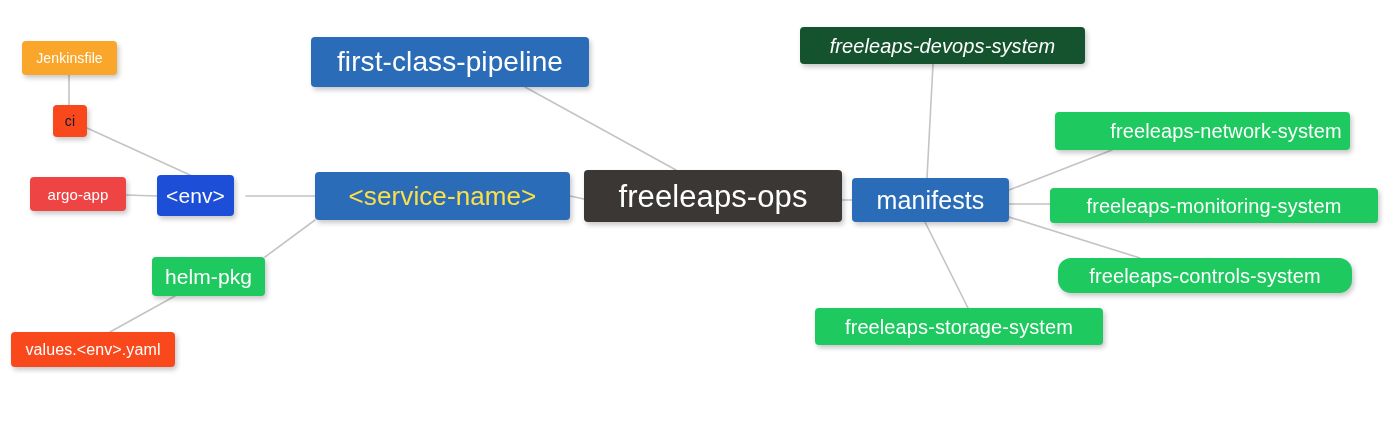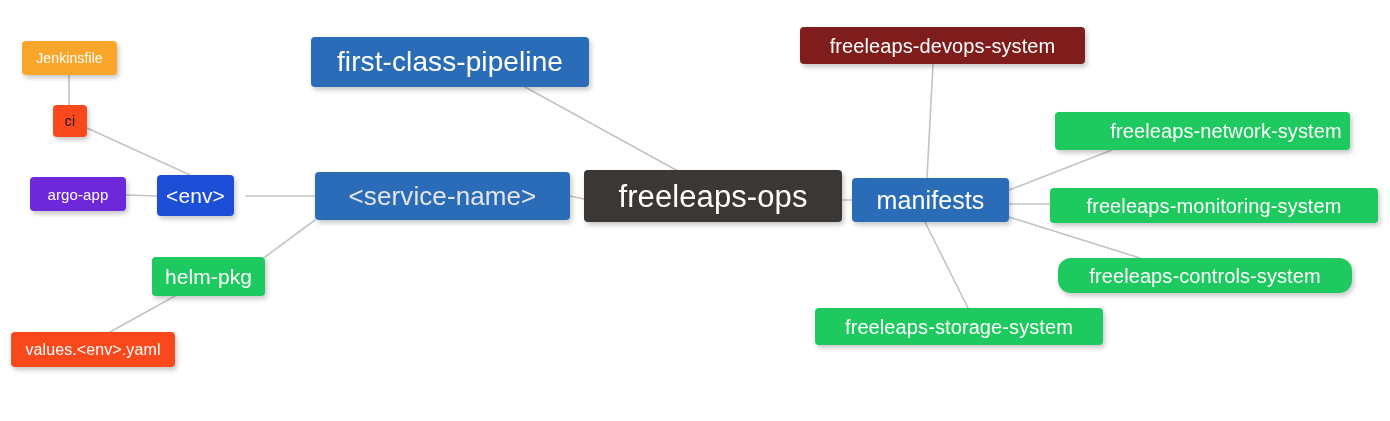--- a/index.html
+++ b/index.html
@@ -65,45 +65,45 @@
       <line x1="1009" y1="217" x2="1140" y2="258" stroke="#c4c4c4" stroke-width="1.6" stroke-linecap="round"></line>
       <line x1="925" y1="222" x2="968" y2="308" stroke="#c4c4c4" stroke-width="1.6" stroke-linecap="round"></line>
     </svg>
   <div id="node-layer">
       <div class="node" style="left: 22px; top: 25px; width: 95px; height: 34px; background: rgb(249, 166, 43); color: rgb(255, 255, 255); font-size: 14px; margin-top: 16px;">
         <span class="node-label">Jenkinsfile</span>
       </div>
       <div class="node" style="left: 53px; top: 105px; width: 34px; height: 32px; background: rgb(249, 72, 28); color: #0f172a; font-size: 14px;">
         <span class="node-label">ci</span>
       </div>
-      <div class="node" style="left: 30px; top: 177px; width: 96px; height: 34px; background: #6d28d9; color: rgb(255, 255, 255); font-size: 15px;">
+      <div class="node" style="left: 30px; top: 177px; width: 96px; height: 34px; background: #ef4444; color: rgb(255, 255, 255); font-size: 15px;">
         <span class="node-label">argo-app</span>
       </div>
       <div class="node" style="left: 157px; top: 175px; width: 77px; height: 41px; background: #1d4ed8; color: rgb(255, 255, 255); font-size: 21px;">
         <span class="node-label">&lt;env&gt;</span>
       </div>
       <div class="node" style="left: 152px; top: 257px; width: 113px; height: 39px; background: rgb(30, 201, 95); color: rgb(255, 255, 255); font-size: 21px;">
         <span class="node-label">helm-pkg</span>
       </div>
       <div class="node" style="left: 11px; top: 332px; width: 164px; height: 35px; background: rgb(249, 72, 28); color: rgb(255, 255, 255); font-size: 16px;">
         <span class="node-label">values.&lt;env&gt;.yaml</span>
       </div>
       <div class="node" style="left: 311px; top: 37px; width: 278px; height: 50px; background: rgb(42, 108, 183); color: rgb(255, 255, 255); font-size: 28px;">
         <span class="node-label">first-class-pipeline</span>
       </div>
-      <div class="node" style="left: 315px; top: 172px; width: 255px; height: 48px; background: rgb(42, 108, 183); color: #e5e5e5; font-size: 26px;">
+      <div class="node" style="left: 315px; top: 172px; width: 255px; height: 48px; background: rgb(42, 108, 183); color: #fde047; font-size: 26px;">
         <span class="node-label">&lt;service-name&gt;</span>
       </div>
       <div class="node" style="left: 584px; top: 170px; width: 258px; height: 52px; background: rgb(59, 55, 53); color: rgb(255, 255, 255); font-size: 31px;">
         <span class="node-label">freeleaps-ops</span>
       </div>
       <div class="node" style="left: 852px; top: 178px; width: 157px; height: 44px; background: rgb(42, 108, 183); color: rgb(255, 255, 255); font-size: 25px;">
         <span class="node-label">manifests</span>
       </div>
-      <div class="node" style="left: 800px; top: 27px; width: 285px; height: 37px; background: #7f1d1d; color: rgb(255, 255, 255); font-size: 20px;">
+      <div class="node" style="left: 800px; top: 27px; width: 285px; height: 37px; background: #14532d; color: rgb(255, 255, 255); font-size: 20px; font-style: italic;">
         <span class="node-label">freeleaps-devops-system</span>
       </div>
       <div class="node" style="left: 1055px; top: 112px; width: 295px; height: 38px; background: rgb(30, 201, 95); color: rgb(255, 255, 255); font-size: 20px; padding-left: 47px;">
         <span class="node-label">freeleaps-network-system</span>
       </div>
       <div class="node" style="left: 1050px; top: 188px; width: 328px; height: 35px; background: rgb(30, 201, 95); color: rgb(255, 255, 255); font-size: 20px;">
         <span class="node-label">freeleaps-monitoring-system</span>
       </div>
       <div class="node" style="left: 1058px; top: 258px; width: 294px; height: 35px; background: rgb(30, 201, 95); color: rgb(255, 255, 255); font-size: 20px; border-radius: 13px;">
         <span class="node-label">freeleaps-controls-system</span>

